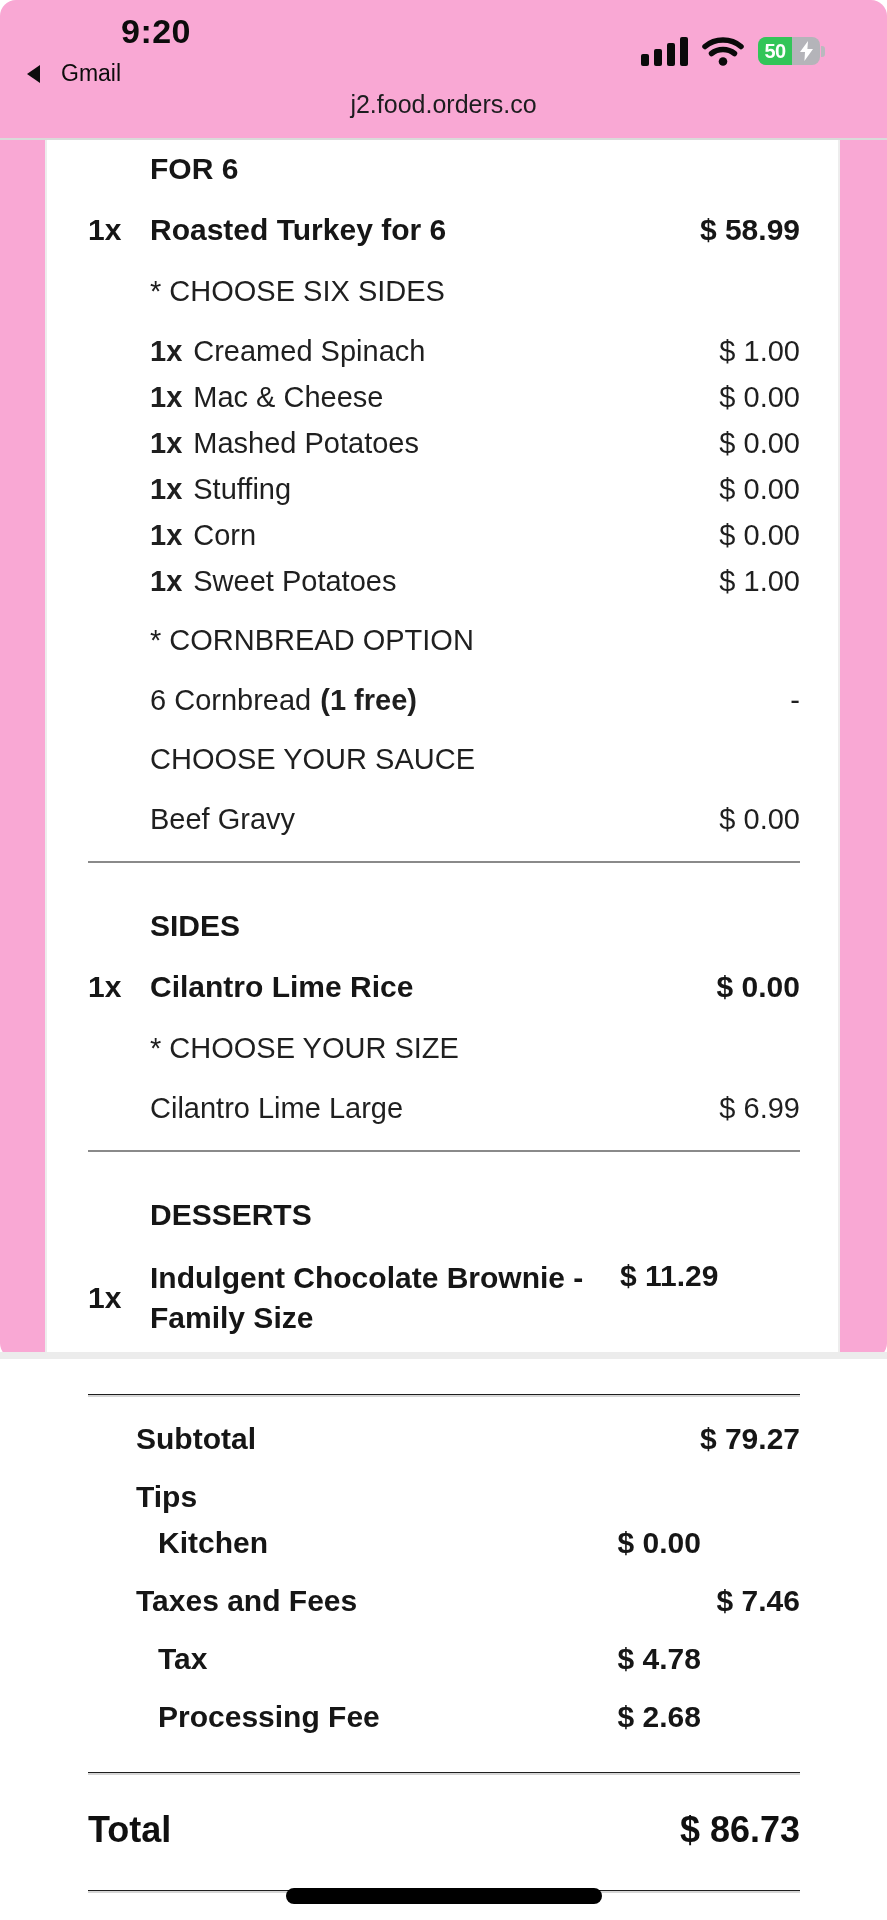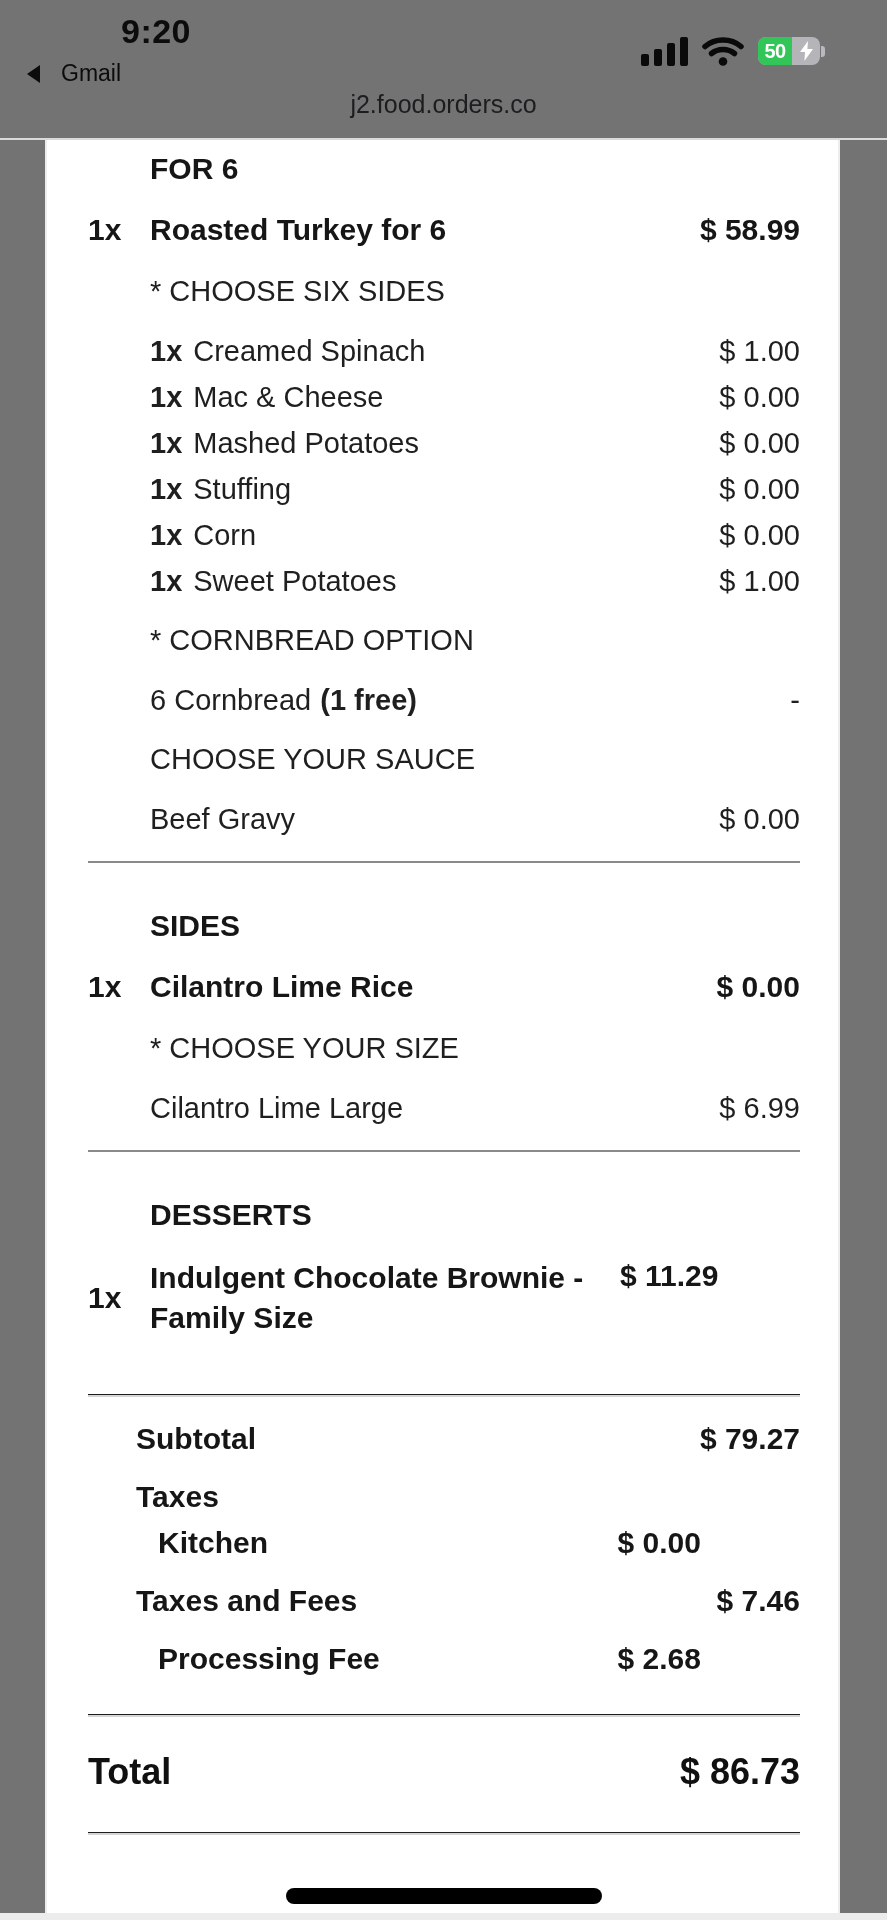--- a/index.html
+++ b/index.html
@@ -4,21 +4,21 @@
 <style>
   * { margin:0; padding:0; box-sizing:border-box; }
   html,body { background:#ffffff; }
   body {
     width:887px; height:1920px;
     font-family:"Liberation Sans", sans-serif;
     color:#1c1c1c;
     position:relative;
     overflow:hidden;
   }
-  .screen { position:relative; width:887px; height:1920px; background:#737373; }
+  .screen { position:relative; width:887px; height:1359px; background:#f9a8d4;border-radius:16px; }
 
   
   .time {
     position:absolute; top:12px; left:100px; width:112px;
     text-align:center; font-size:34px; font-weight:700; color:#0c0c0c;
     letter-spacing:0.5px;
   }
   .back-link {
     position:absolute; top:60px; left:27px;
     display:flex; align-items:center; gap:21px;
@@ -245,33 +245,37 @@
     </div>
 
     <div class="divider-dark"></div>
 
     <div class="tot-row">
       <span class="tot-label">Subtotal</span>
       <span class="tot-right">$ 79.27</span>
     </div>
 
     <div class="tot-row tight">
-      <span class="tot-label">Taxes</span>
+      <span class="tot-label">Tips</span>
     </div>
 
     <div class="tot-row">
       <span class="tot-label indent">Kitchen</span>
       <span class="tot-mid">$ 0.00</span>
     </div>
 
     <div class="tot-row">
       <span class="tot-label">Taxes and Fees</span>
       <span class="tot-right">$ 7.46</span>
     </div>
 
+    <div class="tot-row">
+      <span class="tot-label indent">Tax</span>
+      <span class="tot-mid">$ 4.78</span>
+    </div>
 
     <div class="tot-row">
       <span class="tot-label indent">Processing Fee</span>
       <span class="tot-mid">$ 2.68</span>
     </div>
 
     <div class="divider-dark d4"></div>
 
     <div class="grand-row">
       <span>Total</span>

